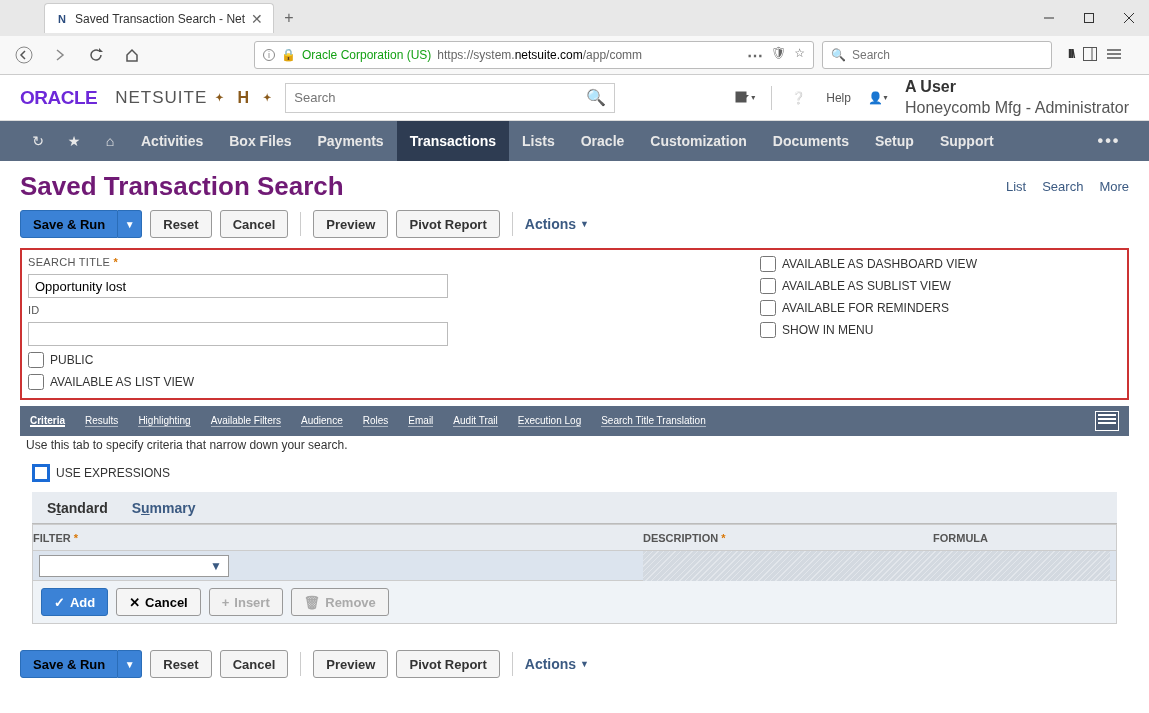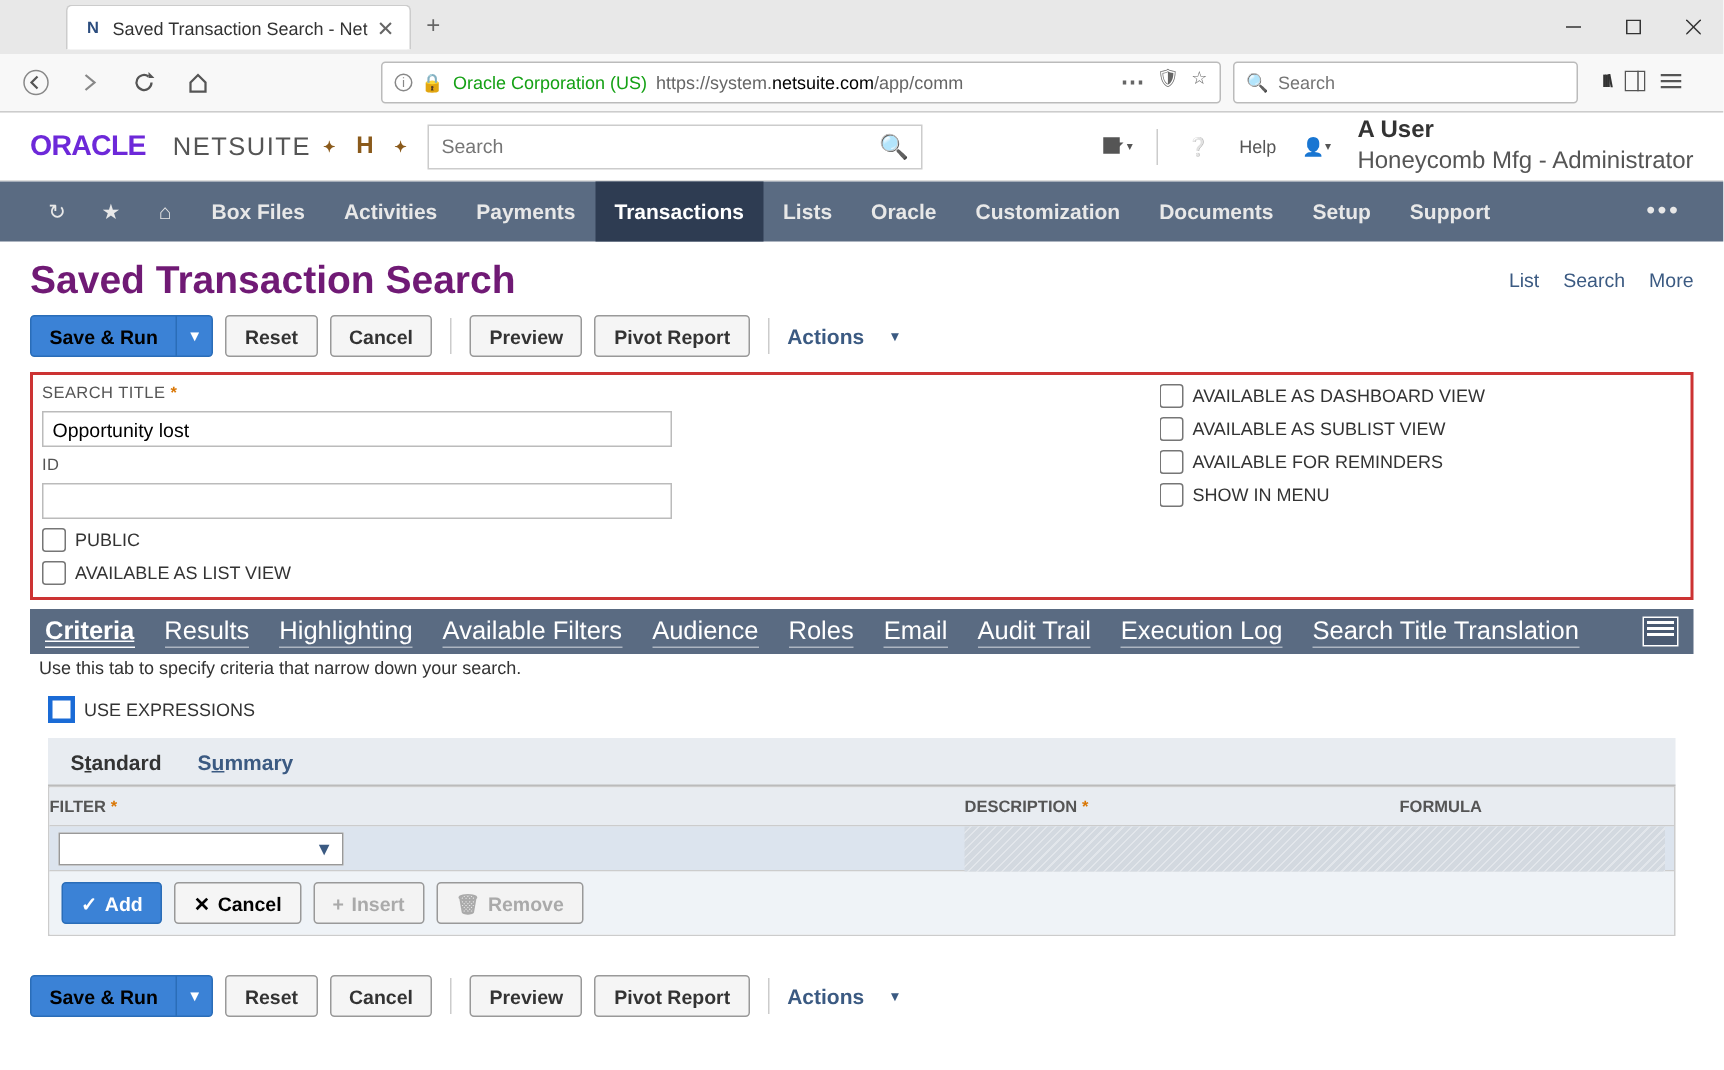--- a/index.html
+++ b/index.html
@@ -56,36 +56,36 @@
 .subnav { margin-left: auto; display: flex; gap: 16px; }
 .subnav a { color: #3b5a82; font-size: 13px; text-decoration: none; }
 
 .button-row { display: flex; align-items: center; gap: 8px; margin-bottom: 10px; }
 .btn { height: 28px; padding: 0 12px; background: #f5f5f5; border: 1px solid #999; border-radius: 3px; font-size: 13px; cursor: pointer; color: #333; font-weight: 600; display: inline-flex; align-items: center; }
 .btn-primary { background: #3b82d6; color: #000000; border-color: #2a6db8; }
 .btn-split { display: flex; }
 .btn-split .main { border-top-right-radius: 0; border-bottom-right-radius: 0; border-right: 1px solid #2a6db8; }
 .btn-split .arrow { background: #3b82d6; color: #fff; border: 1px solid #2a6db8; border-left: none; border-top-right-radius: 3px; border-bottom-right-radius: 3px; width: 24px; height: 28px; display: flex; align-items: center; justify-content: center; font-size: 10px; cursor: pointer; }
 .divider { width: 1px; height: 24px; background: #ccc; margin: 0 4px; }
-.actions-link { color: #3b5a82; font-size: 14px; font-weight: bold; cursor: pointer; display: flex; align-items: center; gap: 16px; }
-
-
-.form-section { border: 2px solid #c33; padding: 6px 6px 8px 6px; display: flex; gap: 25px; margin-bottom: 6px; }
+.actions-link { color: #3b5a82; font-size: 14px; font-weight: bold; cursor: pointer; display: flex; align-items: center; gap: 4px; }
+
+
+.form-section { border: 2px solid #c33; padding: 6px 6px 8px 6px; display: flex; gap: 12px; margin-bottom: 6px; }
 .form-col { display: flex; flex-direction: column; gap: 6px; }
 .form-col.left { flex: 0 0 440px; }
 .form-col.right { flex: 1; padding-left: 280px; }
 .field-label { font-size: 11px; color: #555; letter-spacing: 0.3px; }
 .req { color: #d97706; font-weight: bold; }
 .text-input { width: 420px; height: 24px; border: 1px solid #bbb; padding: 2px 6px; font-size: 13px; }
 .chk-row { display: flex; align-items: center; gap: 6px; font-size: 12px; color: #333; }
 .chk { width: 16px; height: 16px; }
 
 
 .subtab-bar { display: flex; align-items: center; height: 30px; background: #5a6b82; color: #fff; padding: 0 10px; gap: 20px; }
-.subtab { font-size: 17px; cursor: pointer; border-bottom: 1px solid rgba(255,255,255,0.5); }
+.subtab { font-size: 10px; cursor: pointer; border-bottom: 1px solid rgba(255,255,255,0.5); }
 .subtab.active { font-weight: bold; border-bottom: 1px solid #fff; }
 .subtab .ul { text-decoration: underline; }
 .subtab-icon { margin-left: auto; width: 24px; height: 20px; background: #4a5a72; border: 1px solid #fff; display: flex; flex-direction: column; padding: 2px; gap: 2px; cursor: pointer; }
 .subtab-icon span { height: 2px; background: #fff; }
 
 .hint { font-size: 12px; color: #333; padding: 2px 6px; }
 .expr-row { display: flex; align-items: center; gap: 6px; padding: 10px 12px; }
 .expr-chk { width: 18px; height: 18px; border: 3px solid #1a6bd6; }
 
 .inner-tabs { display: flex; align-items: center; height: 32px; background: #e8ecf1; padding: 12px 15px; gap: 24px; border-bottom: 1px solid #bbb; margin: 0 12px; }
@@ -217,22 +217,22 @@
       <div class="user-name">A User</div>
       <div>Honeycomb Mfg - Administrator</div>
     </div>
   </div>
 </div>
 
 <div class="main-nav">
   <span class="nav-icon">↻</span>
   <span class="nav-icon">★</span>
   <span class="nav-icon">⌂</span>
+  <span class="nav-item">Activities</span>
   <span class="nav-item">Box Files</span>
-  <span class="nav-item">Activities</span>
   <span class="nav-item">Payments</span>
   <span class="nav-item active">Transactions</span>
   <span class="nav-item">Lists</span>
   <span class="nav-item">Oracle</span>
   <span class="nav-item">Customization</span>
   <span class="nav-item">Documents</span>
   <span class="nav-item">Setup</span>
   <span class="nav-item">Support</span>
   <span class="nav-more overflow-dots">•••</span>
 </div>

